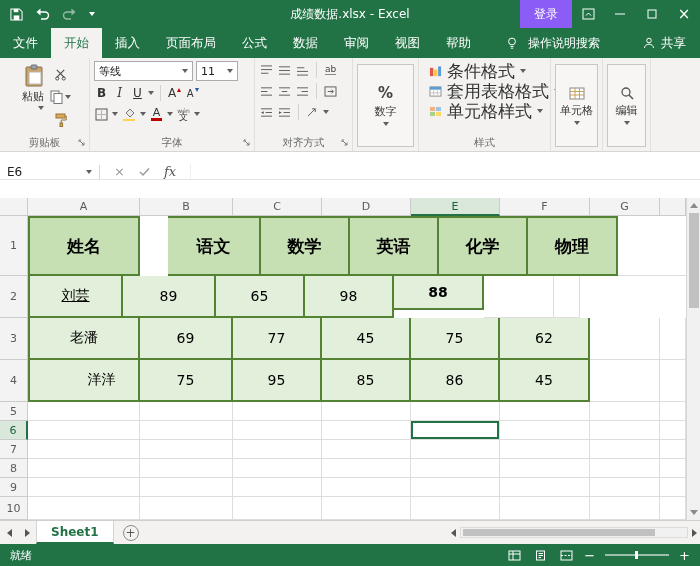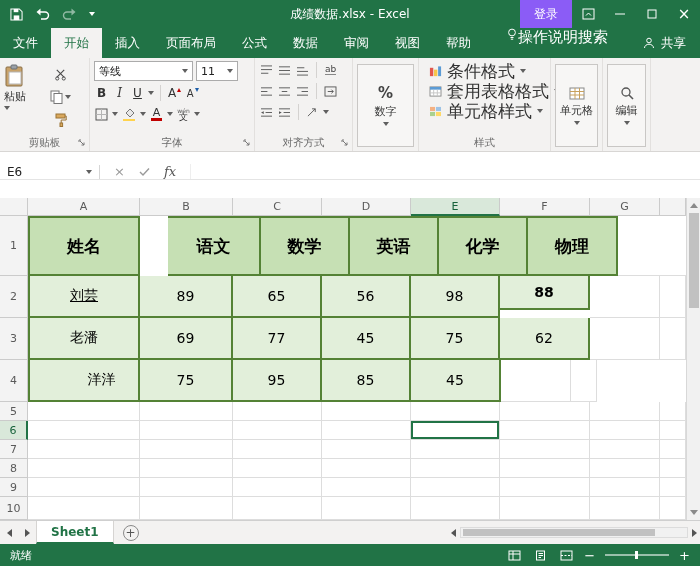--- a/index.html
+++ b/index.html
@@ -16,31 +16,31 @@
 .login{background:#8b5cf6;display:flex;align-items:center;padding:0 14px;font-size:12px}
 .wbtn{width:32px;display:flex;align-items:center;justify-content:center;font-size:12px}
 .wbtn.close{font-size:15px}
 .cdn{width:0;height:0;border-left:3px solid transparent;border-right:3px solid transparent;border-top:4px solid #5f5f5f;display:inline-block}
 .cdnw{border-top-color:#fff}
 
 
 .menu-bar{flex:0 0 30px;background:#217346;display:flex;align-items:stretch;color:#fff}
 .mtab{display:flex;align-items:center;padding:0 13px;font-size:12.5px}
 .mtab.active{background:#f3f2f1;color:#217346}
-.msearch{display:flex;align-items:flex-start;gap:0;margin-left:22px;font-size:15px}
+.msearch{display:flex;align-items:center;gap:10px;margin-left:22px;font-size:12px}
 .mshare{margin-left:auto;display:flex;align-items:center;gap:6px;padding:0 14px;font-size:12.5px}
 
 
 .ribbon{flex:0 0 94px;background:#f3f2f1;display:flex;border-bottom:1px solid #d8d6d4}
 .rgroup{position:relative;display:flex;flex-direction:column;border-right:1px solid #e2e0de;flex:none}
 .rgc{flex:1;display:flex;padding:3px 4px 0}
 .rgc.col{flex-direction:column;gap:3px}
 .rgl{flex:0 0 17px;display:flex;align-items:center;justify-content:center;font-size:10.5px;color:#6a6a6a}
 .launcher{position:absolute;right:2px;bottom:3px;width:10px;height:10px;display:flex;align-items:center;justify-content:center}
-.paste{width:40px;display:flex;flex-direction:column;align-items:flex-start;gap:2px;padding-top:3px}
+.paste{width:40px;display:flex;flex-direction:column;align-items:flex-end;gap:2px;padding-top:3px}
 .plbl{font-size:11px;color:#333}
 .clipcol{display:flex;flex-direction:column;gap:1px;margin-left:3px;padding-top:2px}
 .mini{width:26px;height:22px;display:flex;align-items:center;justify-content:center;gap:2px}
 .frow{display:flex;align-items:center;gap:3px}
 .combo{height:20px;background:#fff;border:1px solid #ababab;display:flex;align-items:center;justify-content:space-between;padding:0 4px;font-size:11px;color:#222}
 .ib{min-width:15px;height:18px;display:flex;align-items:center;justify-content:center;font-size:12px;color:#333;padding:0 1px}
 .ib.b{font-weight:bold}
 .ib.i{font-style:italic;font-family:"DejaVu Serif","Liberation Serif",serif}
 .ib.u{text-decoration:underline}
 .vdiv{width:1px;height:16px;background:#d4d2d0;margin:0 3px}
@@ -496,24 +496,23 @@
           <div class="tcell th" style="width: 93px; height: 60px; margin-left: 28px;">语文</div>
           <div class="tcell th" style="width: 89px; height: 60px;">数学</div>
           <div class="tcell th" style="width: 89px; height: 60px;">英语</div>
           <div class="tcell th" style="width: 89px; height: 60px;">化学</div>
           <div class="tcell th" style="width: 90px; height: 60px;">物理</div>
           <div class="cell" style="width: 70px; height: 60px;"></div>
           <div class="cell" style="width: 26px; height: 60px;"></div>
         </div>
         <div class="grow">
           <div class="hcell" style="width: 28px; height: 42px;">2</div>
-          <div class="tcell tl" style="width: 112px; height: 42px; text-decoration: underline;">刘芸</div>
+          <div class="tcell tl" style="width: 95px; height: 42px; text-decoration: underline;">刘芸</div>
           <div class="tcell" style="width: 93px; height: 42px;">89</div>
           <div class="tcell" style="width: 89px; height: 42px;">65</div>
-          <div class="tcell" style="width: 89px; height: 42px;">56</div>
           <div class="tcell" style="width: 89px; height: 42px;">98</div>
           <div class="tcell" style="width: 90px; height: 34px; font-weight: bold;">88</div>
           <div class="cell" style="width: 70px; height: 42px;"></div>
           <div class="cell" style="width: 26px; height: 42px;"></div>
         </div>
         <div class="grow">
           <div class="hcell" style="width: 28px; height: 42px;">3</div>
           <div class="tcell tl" style="width: 112px; height: 42px;">老潘</div>
           <div class="tcell" style="width: 93px; height: 42px;">69</div>
           <div class="tcell" style="width: 89px; height: 42px;">77</div>
@@ -522,20 +521,21 @@
           <div class="tcell" style="width: 90px; height: 42px;">62</div>
           <div class="cell" style="width: 70px; height: 42px;"></div>
           <div class="cell" style="width: 26px; height: 42px;"></div>
         </div>
         <div class="grow">
           <div class="hcell" style="width: 28px; height: 42px;">4</div>
           <div class="tcell tl" style="width: 112px; height: 42px; padding-left: 35px;">洋洋</div>
           <div class="tcell" style="width: 93px; height: 42px;">75</div>
           <div class="tcell" style="width: 89px; height: 42px;">95</div>
           <div class="tcell" style="width: 89px; height: 42px;">85</div>
+          <div class="tcell" style="width: 89px; height: 42px;">86</div>
           <div class="tcell" style="width: 90px; height: 42px;">45</div>
           <div class="cell" style="width: 70px; height: 42px;"></div>
           <div class="cell" style="width: 26px; height: 42px;"></div>
         </div>
         <div class="grow">
           <div class="hcell" style="width: 28px; height: 19px;">5</div>
           <div class="cell" style="width: 112px; height: 19px;"></div>
           <div class="cell" style="width: 93px; height: 19px;"></div>
           <div class="cell" style="width: 89px; height: 19px;"></div>
           <div class="cell" style="width: 89px; height: 19px;"></div>

